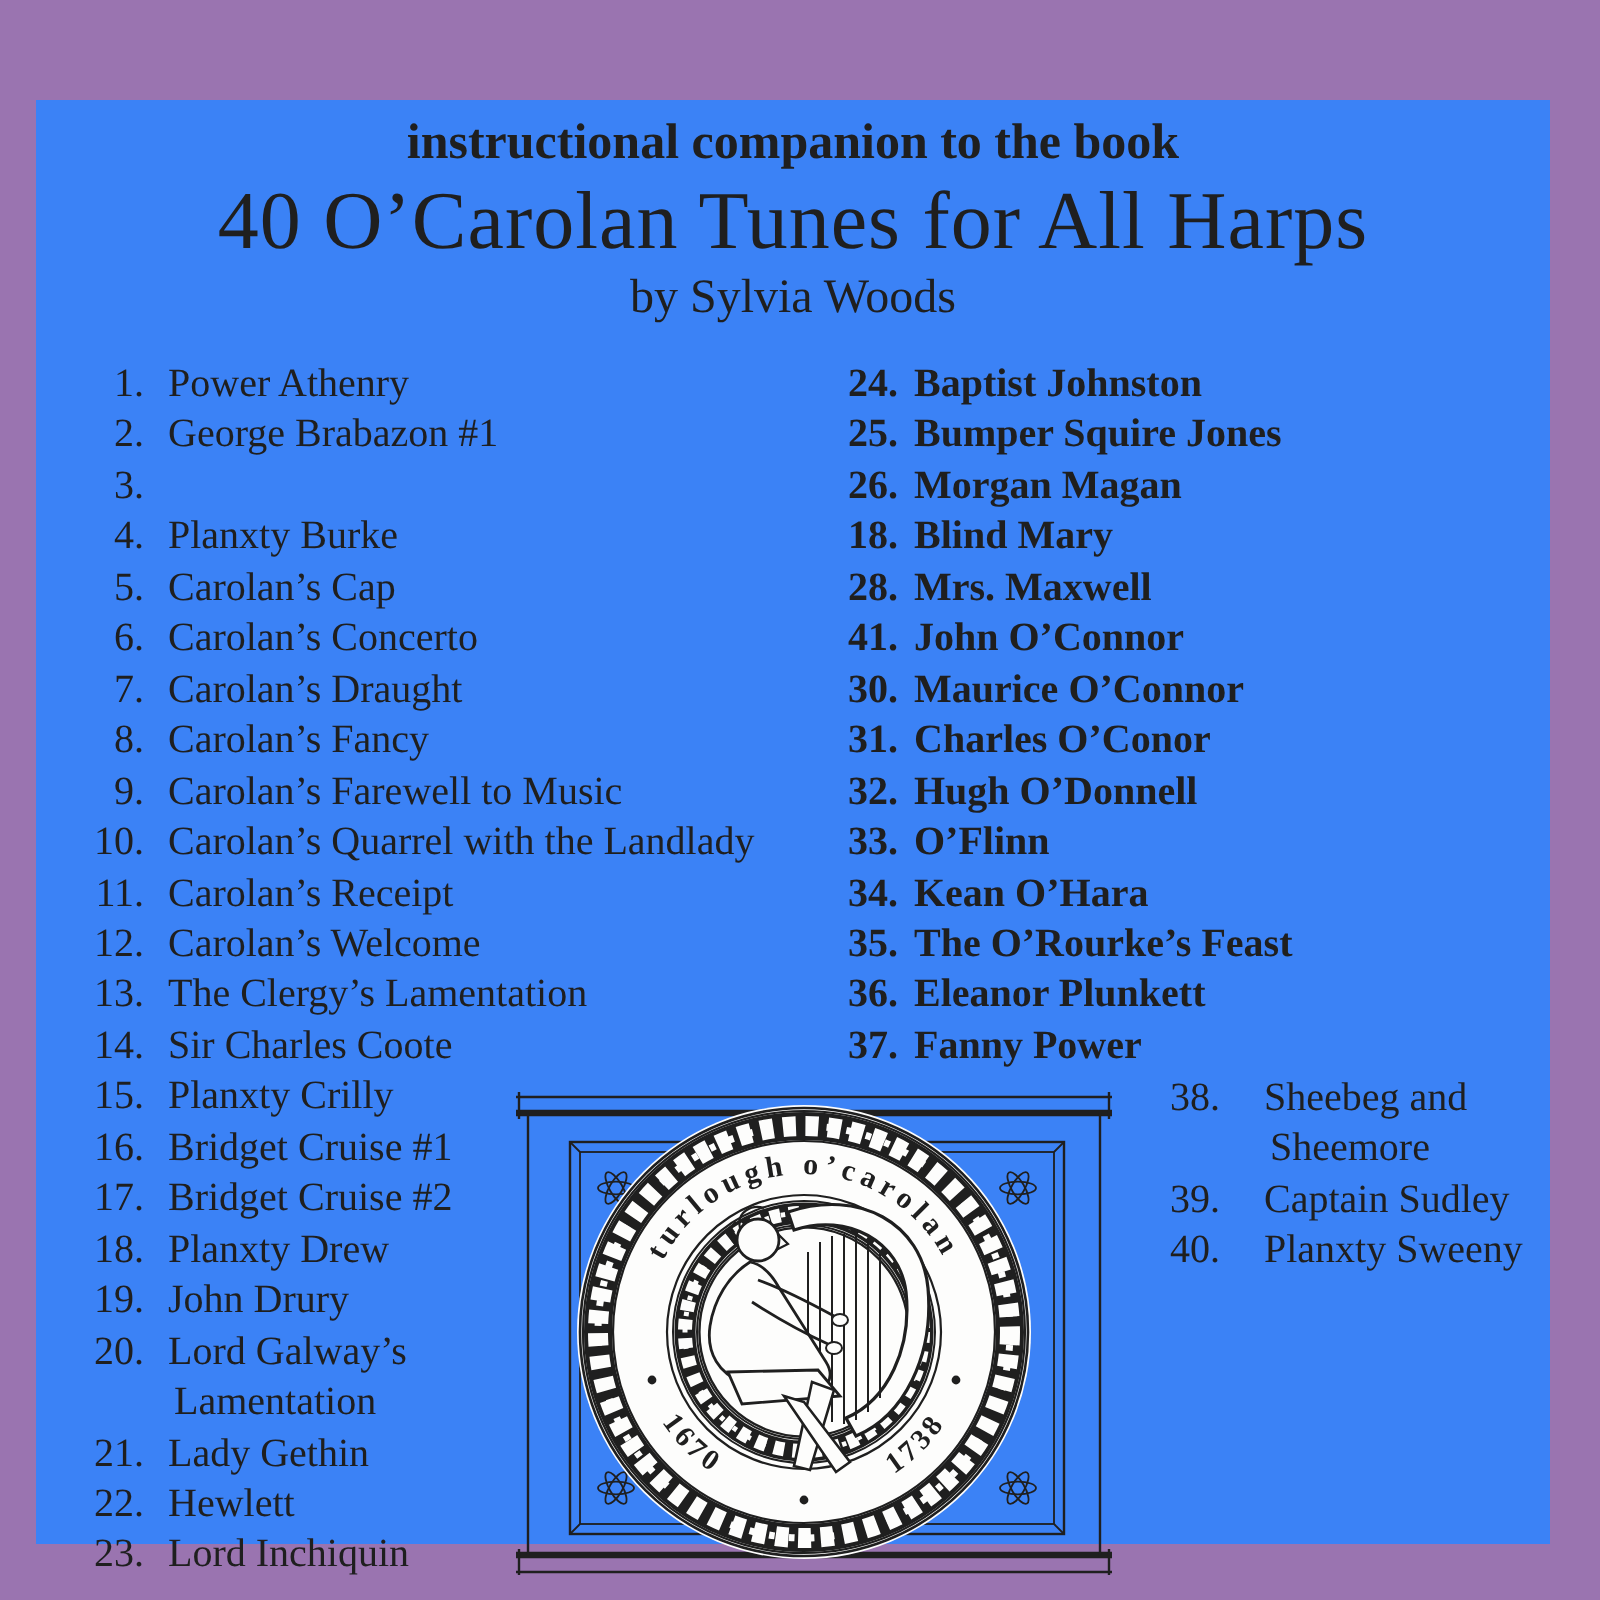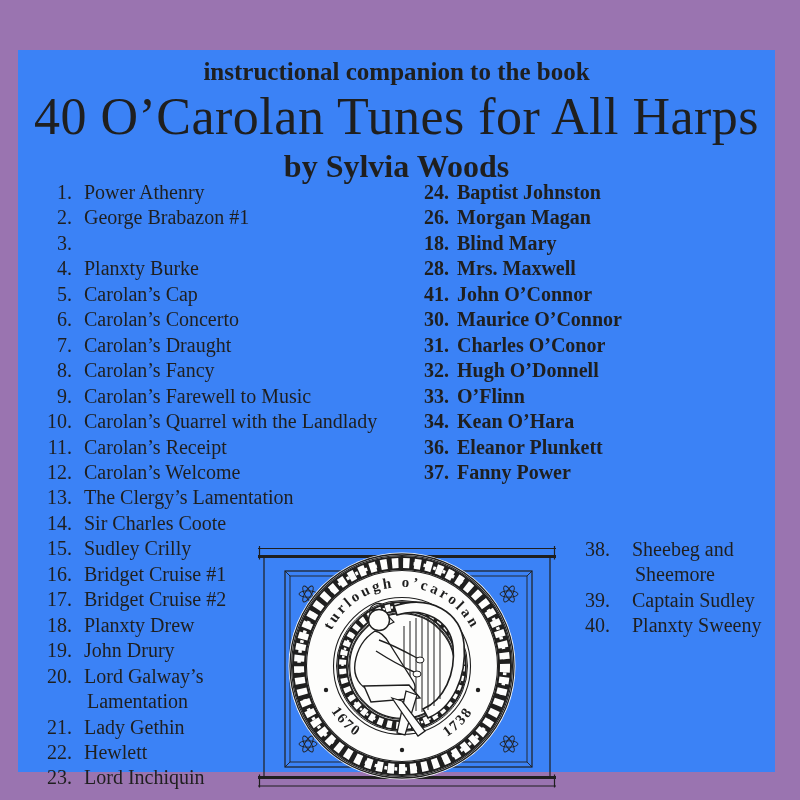--- a/index.html
+++ b/index.html
@@ -10,22 +10,22 @@
     color:#1f1f1f;
     overflow:hidden;
   }
   .page{
     position:absolute;left:18px;top:18px;right:25px;bottom:28px;
     background:#3b82f6;
     margin-top:32px;
   }
   .header{position:absolute;left:0;top:6px;width:100%;text-align:center;}
   .kicker{font-size:25px;font-weight:bold;line-height:1.25;}
-  .title{font-size:52px;font-weight:normal;line-height:1.1;margin-top:1px;letter-spacing:0.5px;}
-  .byline{font-size:32px;font-weight:bold;line-height:1.2;margin-top:2px;}
+  .title{font-size:41px;font-weight:normal;line-height:1.1;margin-top:1px;letter-spacing:0.5px;}
+  .byline{font-size:24px;font-weight:normal;line-height:1.2;margin-top:2px;}
 
   .tune-col{position:absolute;font-size:20px;}
   .tune-item{display:grid;grid-template-columns:40px 1fr;column-gap:12px;line-height:25.45px;}
   .tune-item .num{text-align:right;}
   .tune-item .wrap2{padding-left:3px;}
   .col-left{left:14px;top:130px;width:392px;}
   .col-right{left:385px;top:130px;width:340px;font-weight:bold;}
   .col-right .tune-item{grid-template-columns:46px 1fr;column-gap:8px;}
   .col-right-lower{left:546px;top:487px;width:212px;}
   .col-right-lower .tune-item{grid-template-columns:46px 1fr;column-gap:22px;}
@@ -151,21 +151,21 @@
           <span class="num">14.</span>
           <span class="lbl">
             <span>Sir Charles Coote</span>
             
           </span>
         </div>
 
         <div class="tune-item">
           <span class="num">15.</span>
           <span class="lbl">
-            <span>Sudley Crilly</span>
+            <span>Planxty Crilly</span>
             
           </span>
         </div>
 
         <div class="tune-item">
           <span class="num">16.</span>
           <span class="lbl">
             <span>Bridget Cruise #1</span>
             
           </span>
@@ -231,20 +231,27 @@
     <div class="tune-col col-right">
 
         <div class="tune-item">
           <span class="num">24.</span>
           <span class="lbl">
             <span>Baptist Johnston</span>
             
           </span>
         </div>
 
+        <div class="tune-item">
+          <span class="num">25.</span>
+          <span class="lbl">
+            <span>Bumper Squire Jones</span>
+            
+          </span>
+        </div>
 
         <div class="tune-item">
           <span class="num">26.</span>
           <span class="lbl">
             <span>Morgan Magan</span>
             
           </span>
         </div>
 
         <div class="tune-item">
@@ -304,20 +311,27 @@
         </div>
 
         <div class="tune-item">
           <span class="num">34.</span>
           <span class="lbl">
             <span>Kean O’Hara</span>
             
           </span>
         </div>
 
+        <div class="tune-item">
+          <span class="num">35.</span>
+          <span class="lbl">
+            <span>The O’Rourke’s Feast</span>
+            
+          </span>
+        </div>
 
         <div class="tune-item">
           <span class="num">36.</span>
           <span class="lbl">
             <span>Eleanor Plunkett</span>
             
           </span>
         </div>
 
         <div class="tune-item">

